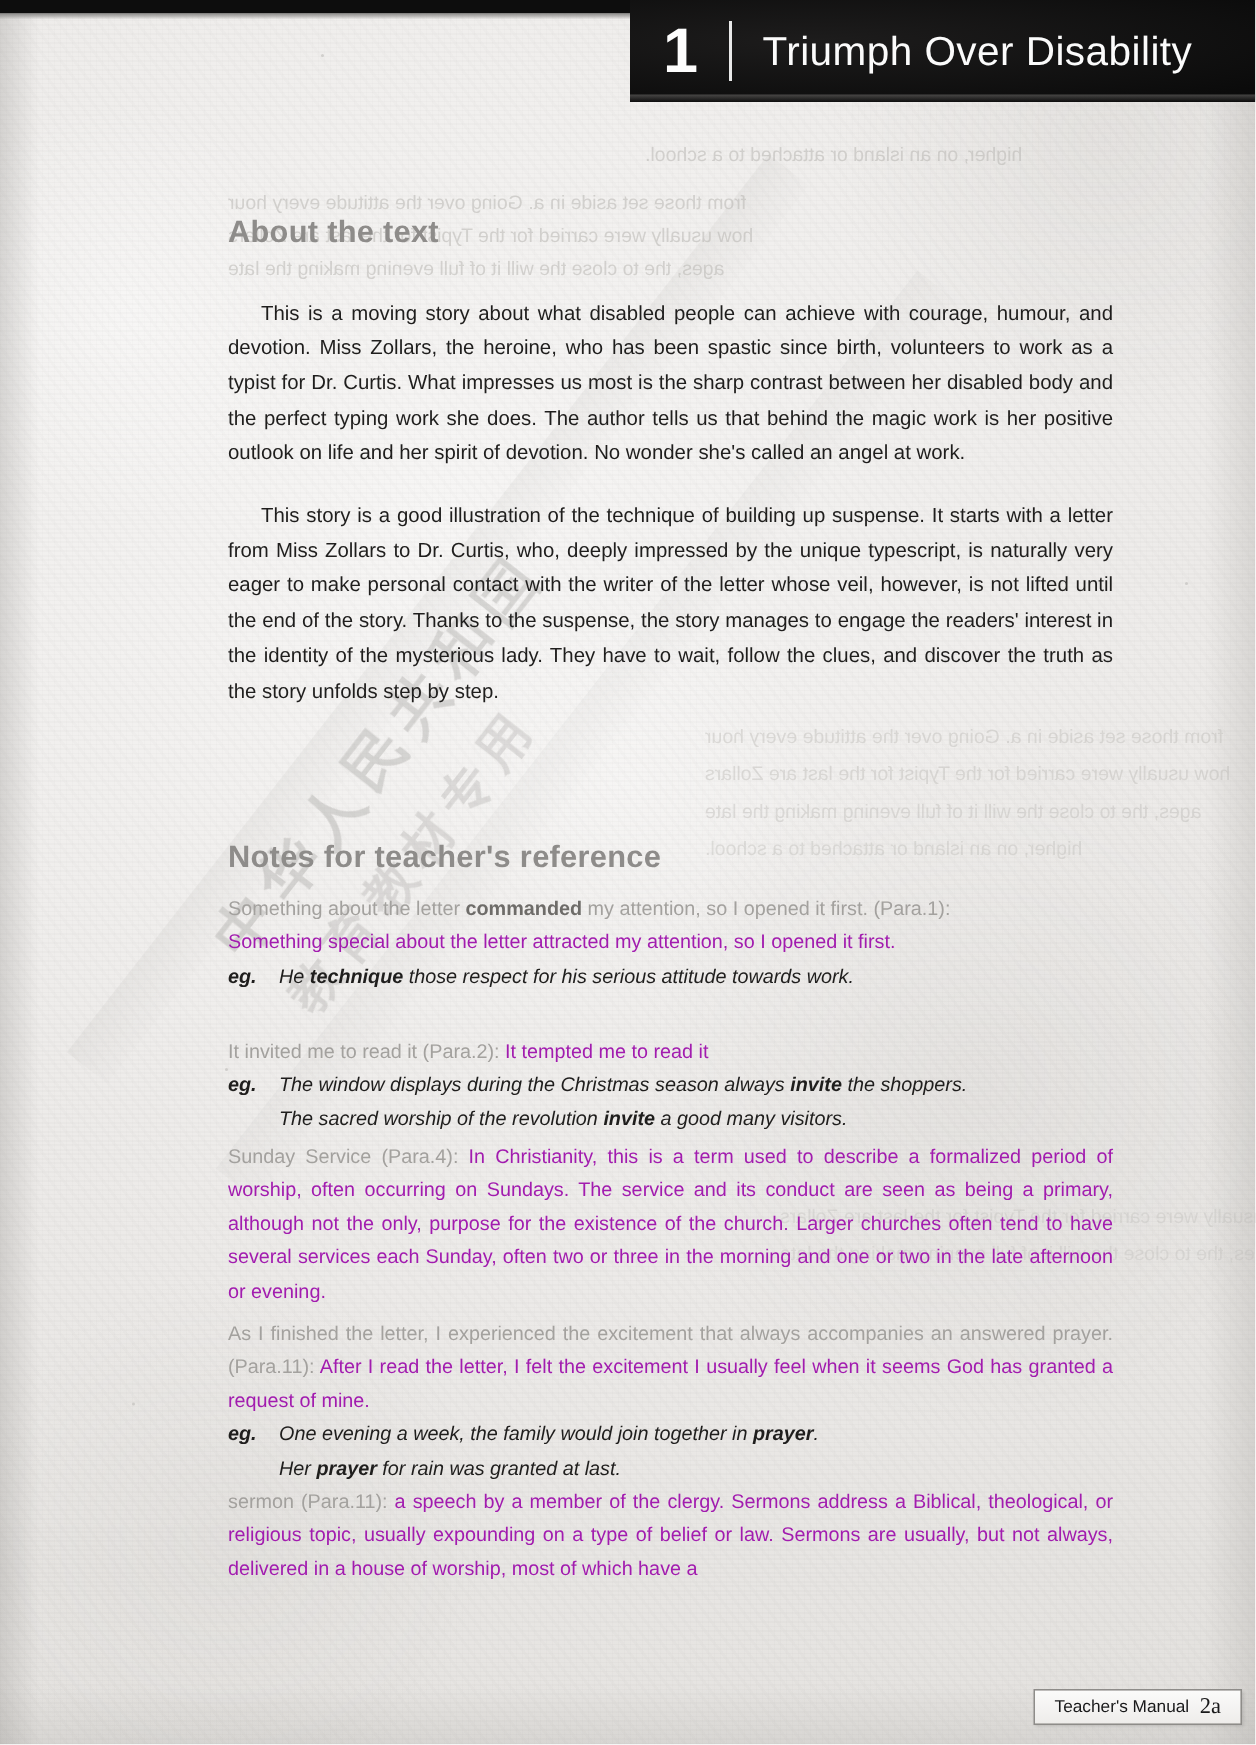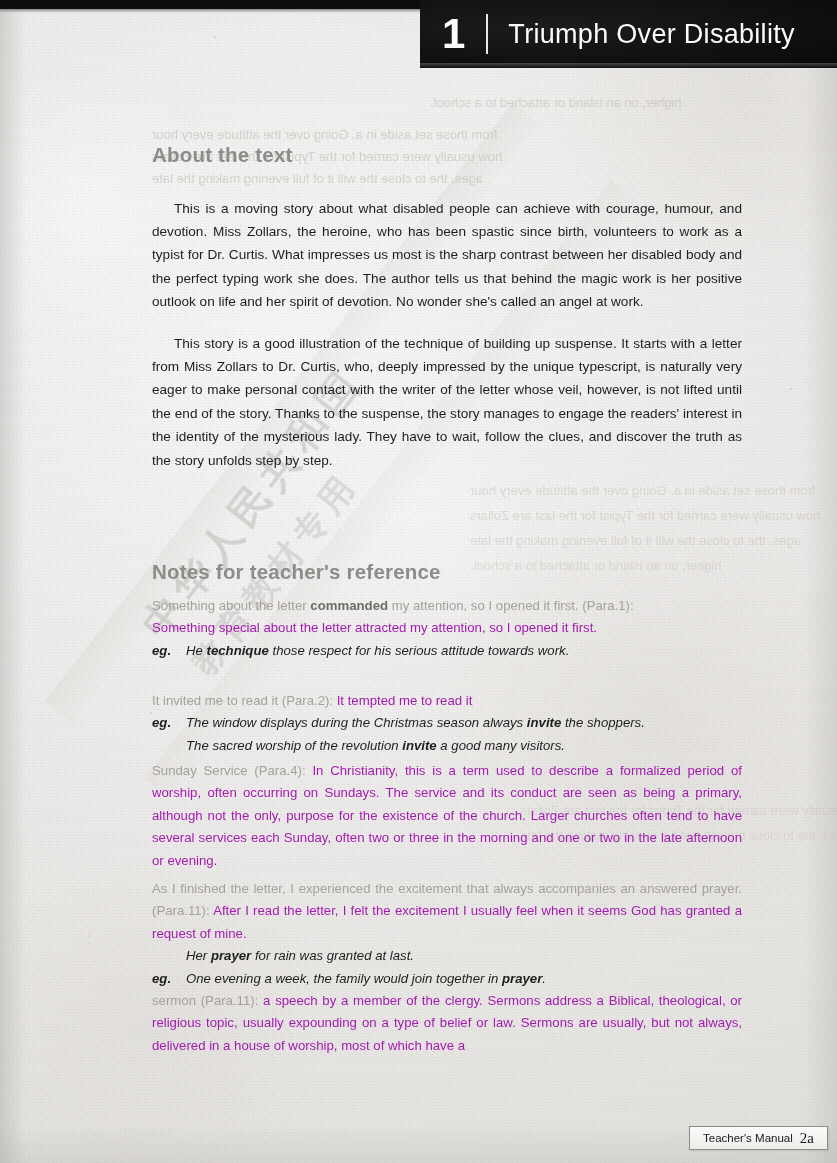--- a/index.html
+++ b/index.html
@@ -348,22 +348,22 @@
     <div class="note-block" id="note-invited">
         <div class="note-body"><span class="note-faded"><span>It invited me to read it (Para.2):</span></span><span class="note-dark"> It tempted me to read it</span></div>
         <div class="eg-line"><span class="eg-tag">eg.</span><span>The window displays during the Christmas season always </span><b>invite</b><span> the shoppers.</span></div>
         <div class="eg-line cont"><span>The sacred worship of the revolution </span><b>invite</b><span> a good many visitors.</span></div>
       </div>
     <div class="note-block" id="note-sunday">
         <div class="note-body"><span class="note-faded"><span>Sunday Service (Para.4):</span></span><span class="note-dark"> In Christianity, this is a term used to describe a formalized period of worship, often occurring on Sundays. The service and its conduct are seen as being a primary, although not the only, purpose for the existence of the church. Larger churches often tend to have several services each Sunday, often two or three in the morning and one or two in the late afternoon or evening.</span></div>
       </div>
     <div class="note-block" id="note-prayer">
         <div class="note-body"><span class="note-faded"><span>As I finished the letter, I experienced the excitement that always accompanies an answered prayer. (Para.11):</span></span><span class="note-dark"> After I read the letter, I felt the excitement I usually feel when it seems God has granted a request of mine.</span></div>
+        <div class="eg-line"><span class="eg-tag">eg.</span><span>One evening a week, the family would join together in </span><b>prayer</b><span>.</span></div>
         <div class="eg-line cont"><span>Her </span><b>prayer</b><span> for rain was granted at last.</span></div>
-        <div class="eg-line"><span class="eg-tag">eg.</span><span>One evening a week, the family would join together in </span><b>prayer</b><span>.</span></div>
       </div>
     <div class="note-block" id="note-sermon">
         <div class="note-body"><span class="note-faded"><span>sermon (Para.11):</span></span><span class="note-dark"> a speech by a member of the clergy. Sermons address a Biblical, theological, or religious topic, usually expounding on a type of belief or law. Sermons are usually, but not always, delivered in a house of worship, most of which have a</span></div>
       </div>
 
   </div>
 
   <div id="footer-box">
     <span id="footer-label">Teacher's Manual</span>
     <span id="footer-page">2a</span>

